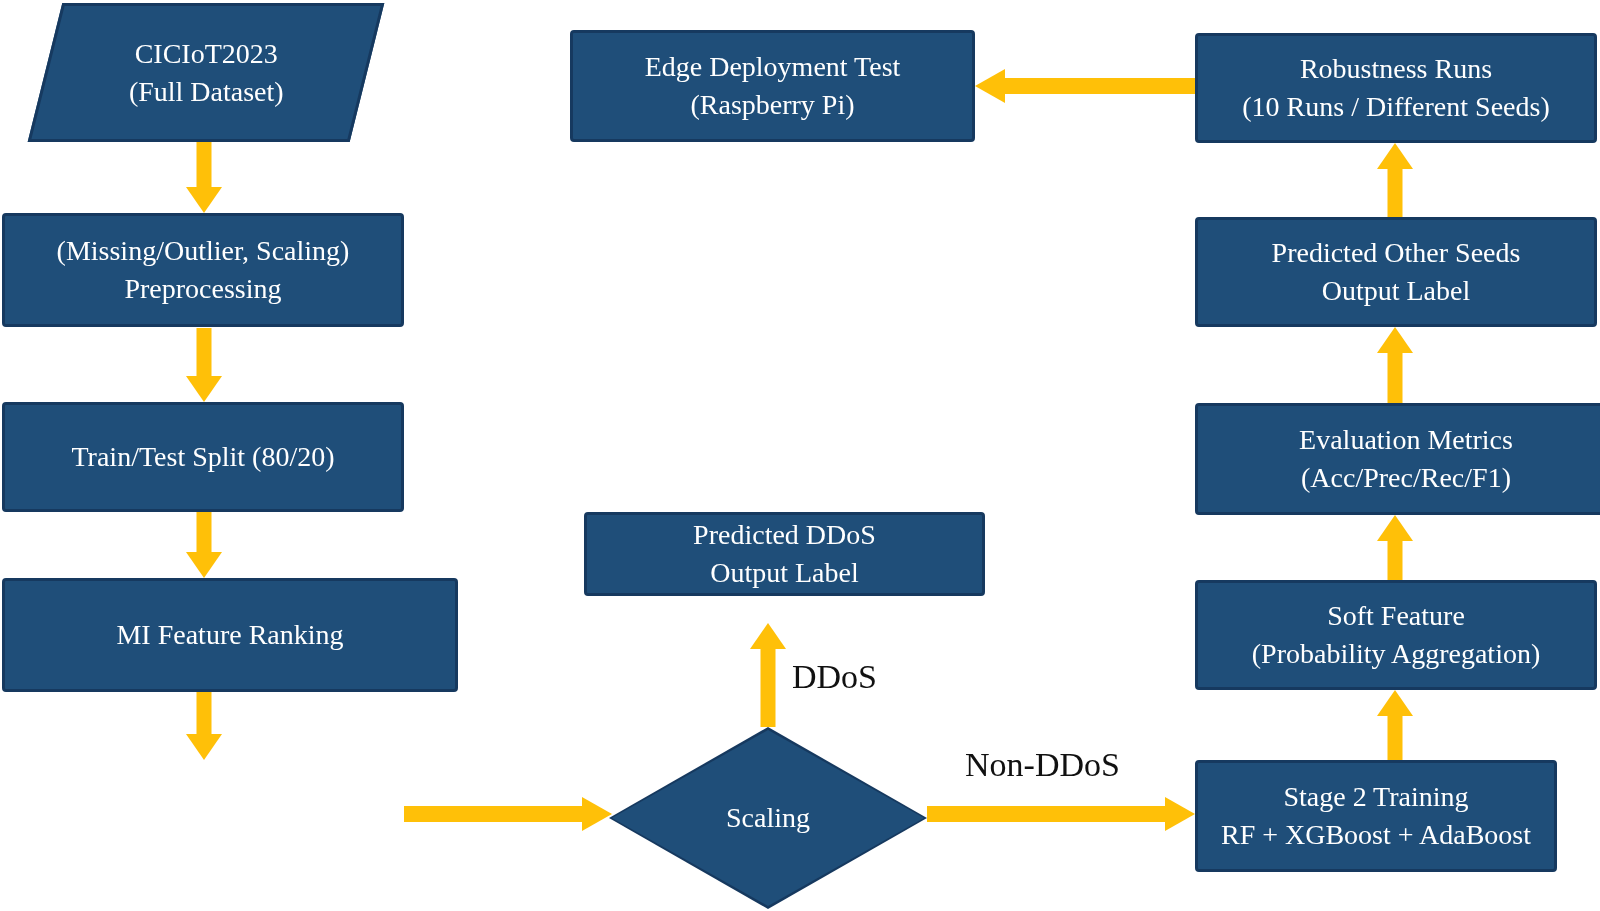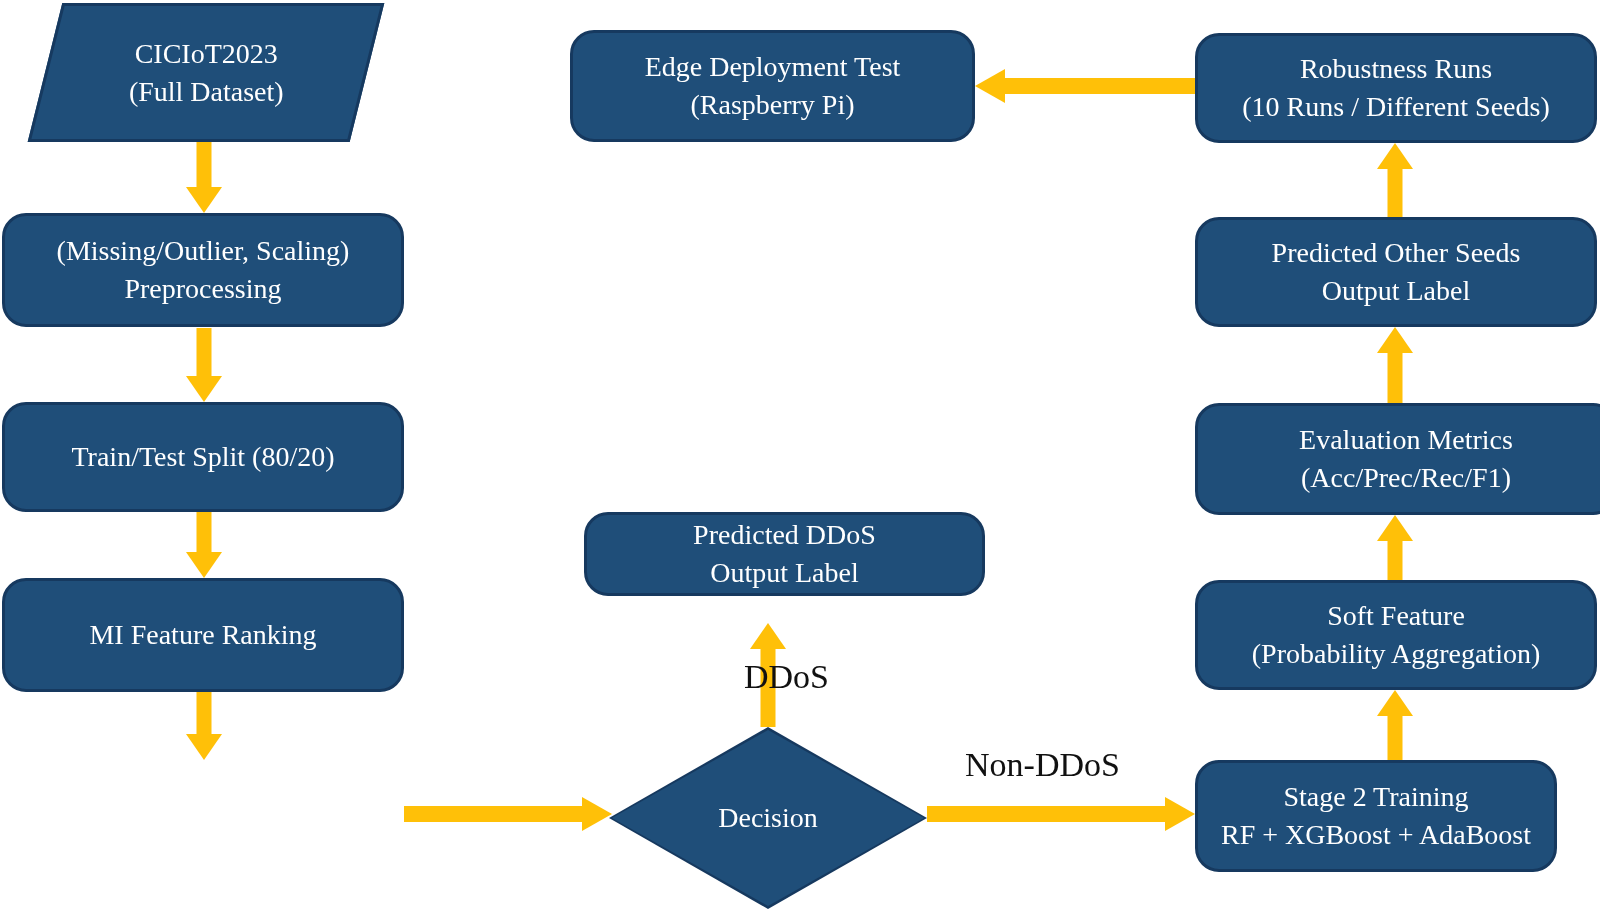--- a/index.html
+++ b/index.html
@@ -13,21 +13,21 @@
   html,body{margin:0;padding:0;background:var(--background);}
   #canvas{
     position:relative;width:1600px;height:911px;overflow:hidden;
     background:var(--background);
     font-family:"Liberation Serif","DejaVu Serif",serif;
   }
   .node{
     position:absolute;box-sizing:border-box;
     background:var(--node-fill);
     border:3px solid var(--node-border);
-    border-radius:24px;
+    border-radius:4px;
     color:var(--node-text);
     display:flex;flex-direction:column;align-items:center;justify-content:center;
     text-align:center;font-size:28px;line-height:38px;
   }
   .node .line{white-space:nowrap;}
   .parallelogram{
     border-radius:0;
     transform:skewX(-14deg);
   }
   .parallelogram .unskew{
@@ -110,21 +110,21 @@
 
   <div class="node" style="left:2px;top:402px;width:402px;height:110px">
     <div class="line">Train/Test Split (80/20)</div>
   </div>
 
   <div class="arrow v down" style="left:186px;top:512px;width:36px;height:66px">
     <div class="shaft"></div>
     <div class="head"></div>
   </div>
 
-  <div class="node" style="left:2px;top:578px;width:402px;height:114px">
+  <div class="node" style="left:2px;top:578px;width:456px;height:114px">
     <div class="line">MI Feature Ranking</div>
   </div>
 
   <div class="arrow v down" style="left:186px;top:692px;width:36px;height:68px">
     <div class="shaft"></div>
     <div class="head"></div>
   </div>
 
 
   <div class="node" style="left:570px;top:30px;width:405px;height:112px">
@@ -135,25 +135,25 @@
   <div class="node" style="left:584px;top:512px;width:401px;height:84px">
     <div class="line">Predicted DDoS</div>
     <div class="line">Output Label</div>
   </div>
 
   <div class="arrow v up" style="left:750px;top:623px;width:36px;height:104px">
     <div class="shaft"></div>
     <div class="head"></div>
   </div>
 
-  <div class="edge-label" style="left:744px;top:660px">DDoS</div>
+  <div class="edge-label" style="left:792px;top:660px">DDoS</div>
 
   <div class="diamond-outer" style="left:609px;top:727px;width:318px;height:182px">
     <div class="diamond-inner">
-      <div class="line">Decision</div>
+      <div class="line">Scaling</div>
     </div>
   </div>
 
   <div class="arrow h right" style="left:404px;top:797px;width:208px;height:34px">
     <div class="shaft"></div>
     <div class="head"></div>
   </div>
 
   <div class="edge-label" style="left:965px;top:748px">Non-DDoS</div>
 

